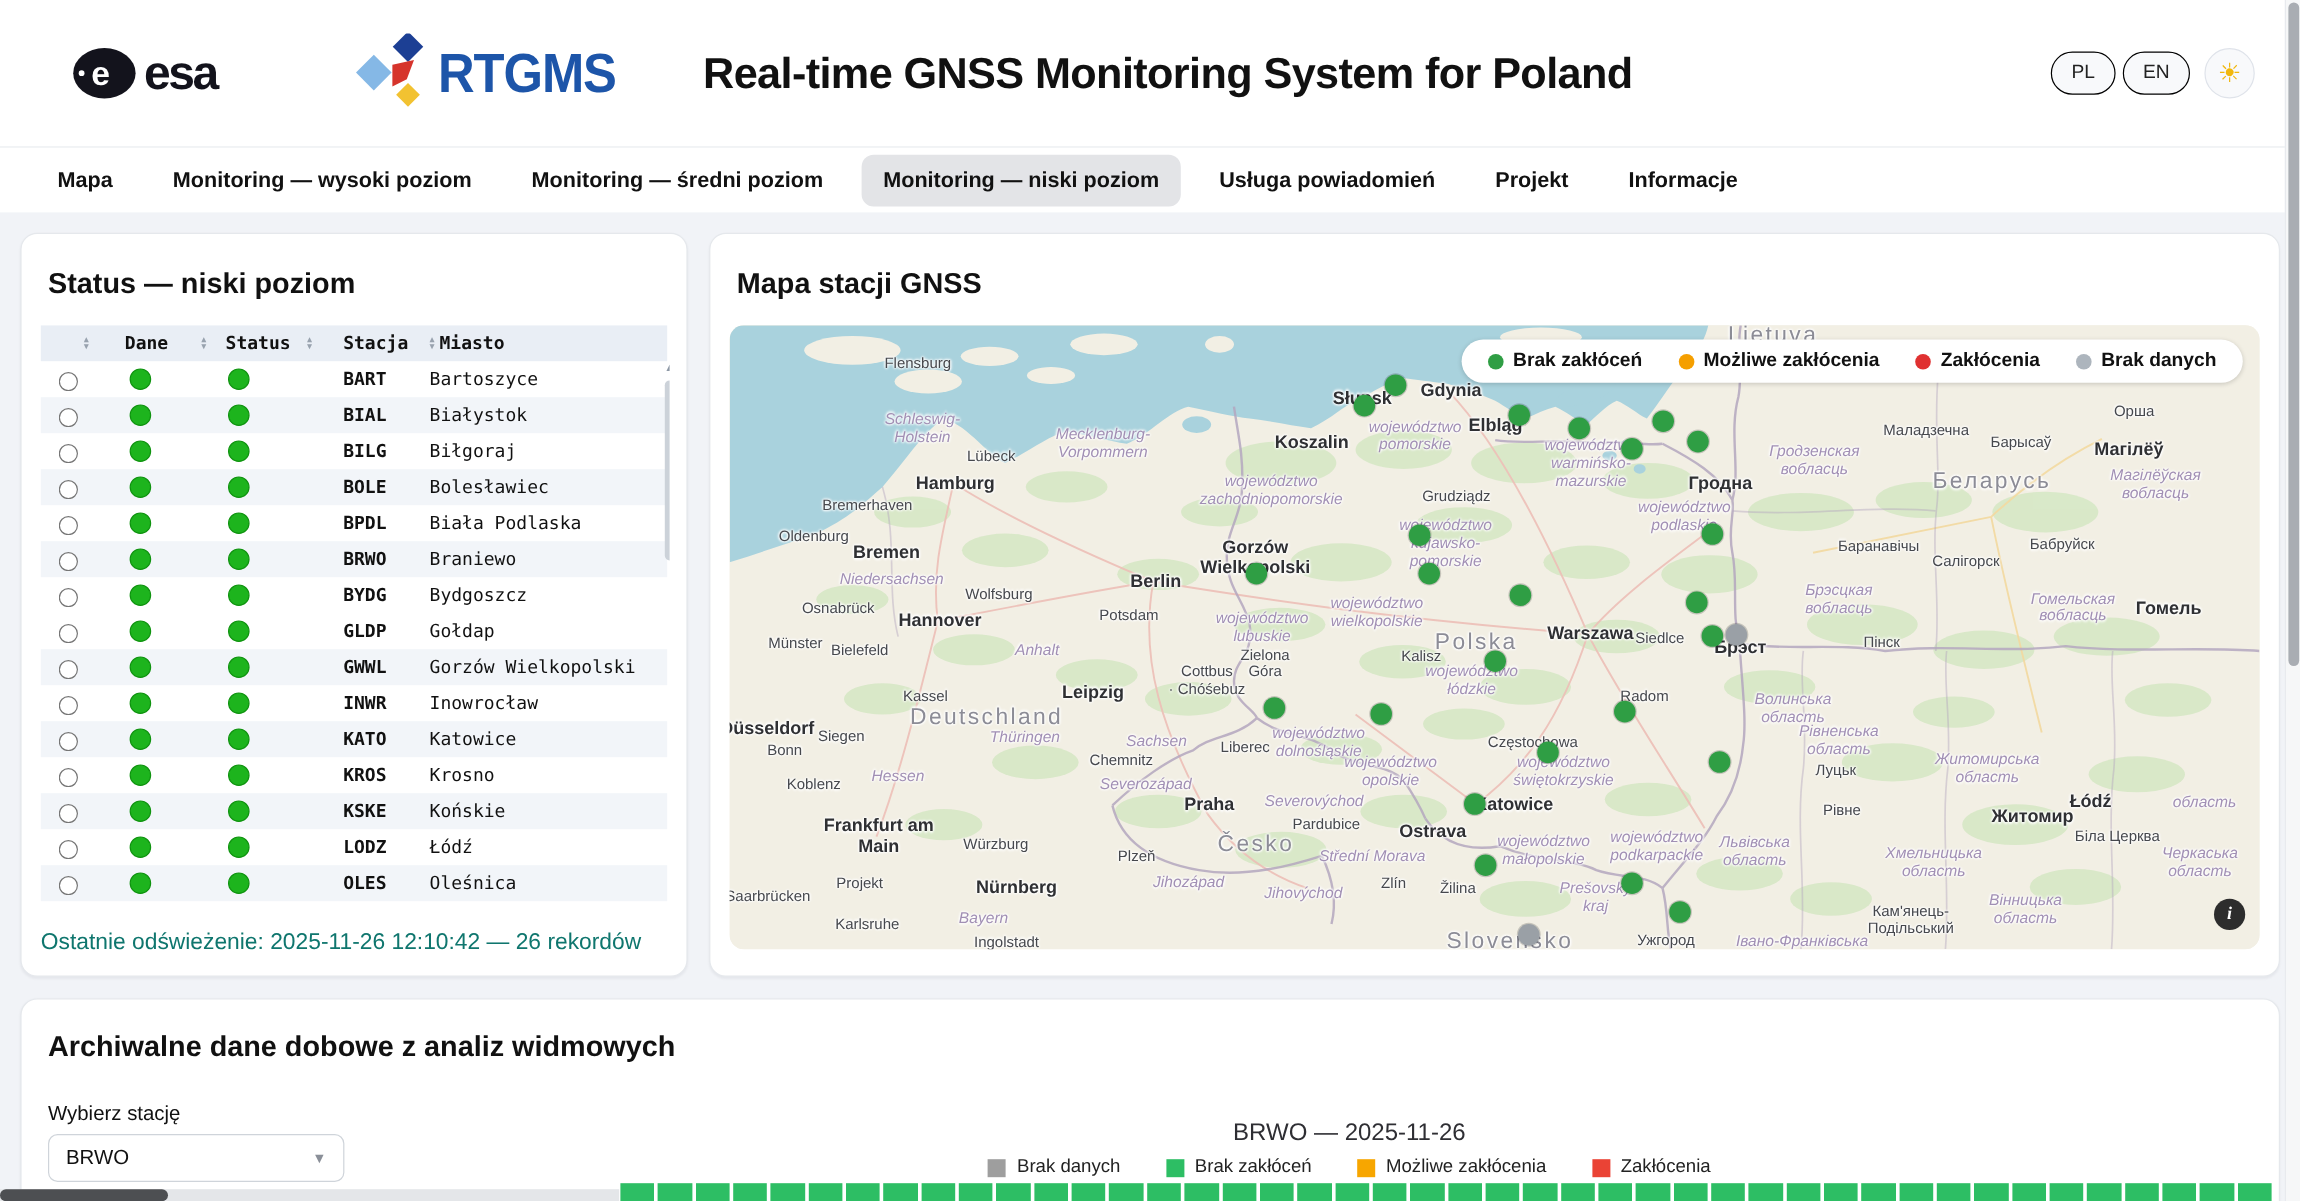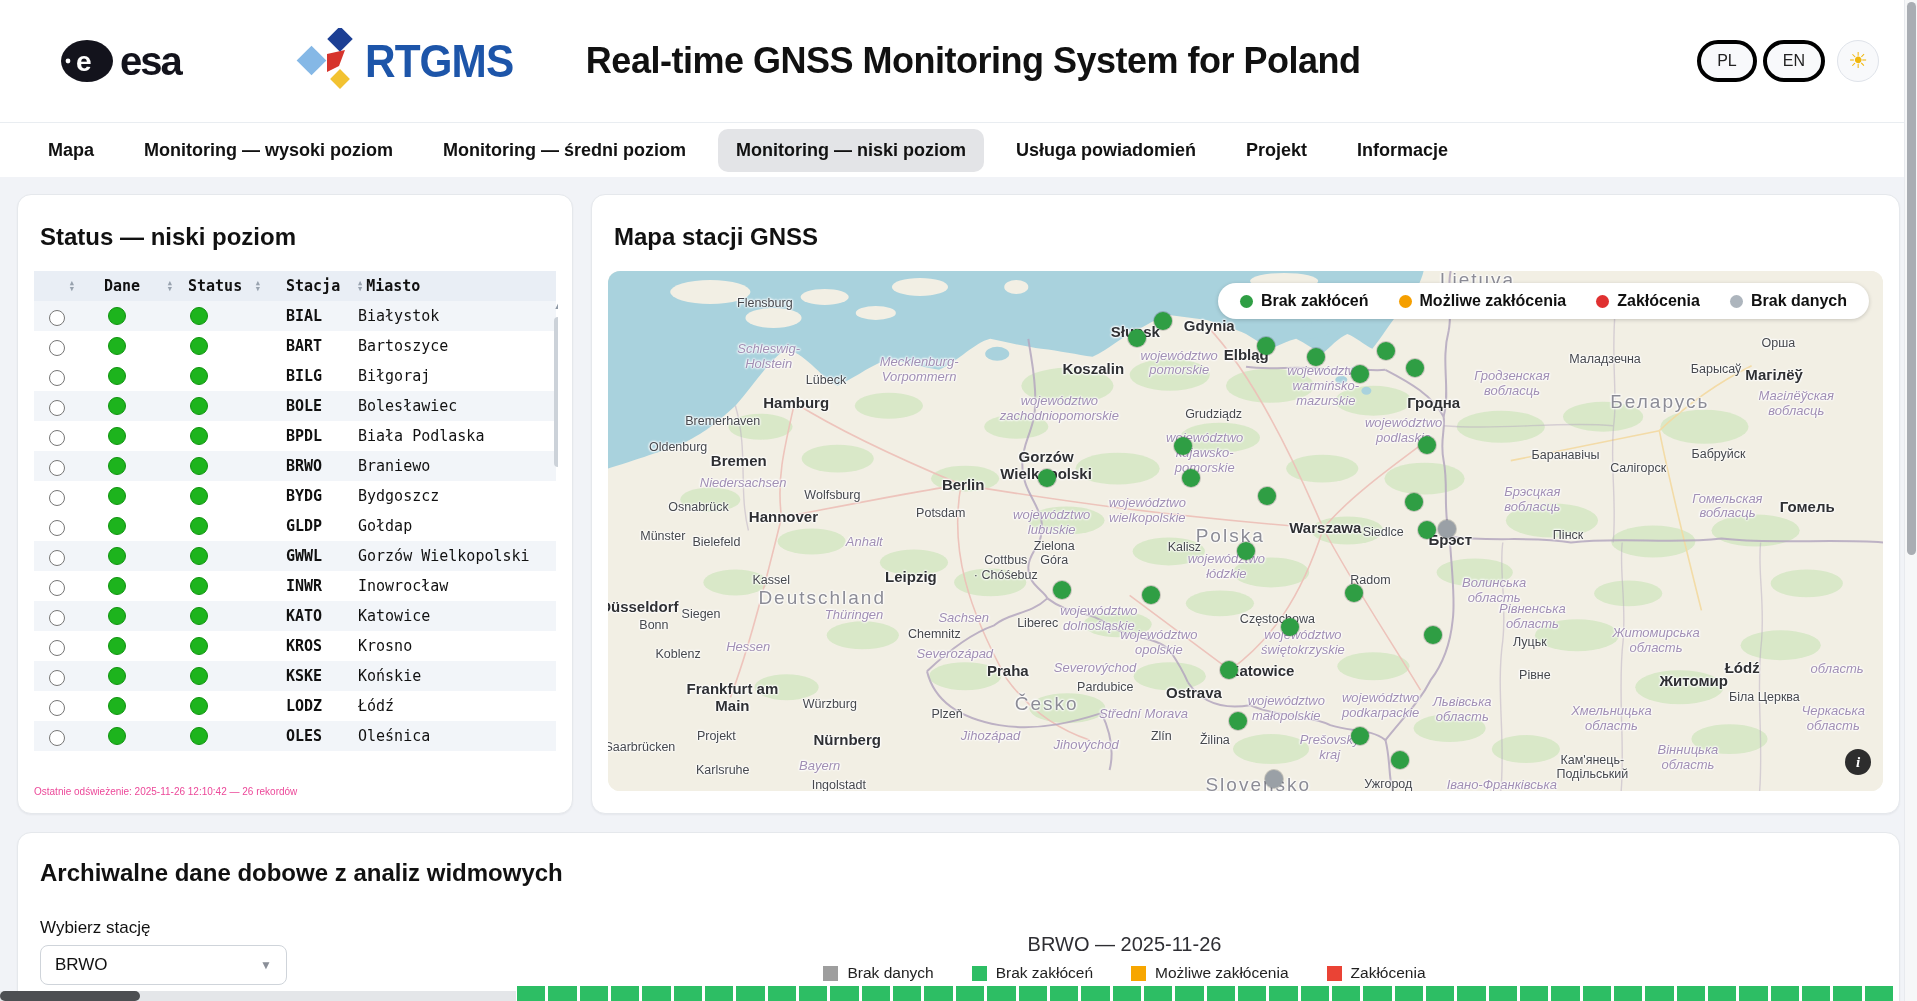--- a/index.html
+++ b/index.html
@@ -7,21 +7,21 @@
         font-family:"Liberation Sans",sans-serif;color:#111;}
 
   
   header{height:122px;background:#fff;display:flex;align-items:center;padding:0 0 0 60px;box-sizing:border-box;}
   .esa-logo{display:flex;align-items:center;gap:2px;}
   .esa-word{font-size:40px;font-weight:800;color:#13131c;letter-spacing:-2px;}
   .rtgms-logo{display:flex;align-items:center;margin-left:110px;}
   .rtgms-word{font-size:46px;font-weight:800;color:#1d55a9;letter-spacing:-1px;transform:scaleX(.92);transform-origin:left;}
   .app-title{font-size:36px;font-weight:800;margin:0 0 0 60px;letter-spacing:-.5px;white-space:nowrap;}
   .header-right{margin-left:auto;display:flex;align-items:center;gap:6px;margin-right:38px;}
-  .pill{padding:8px 16px;border:4px solid #000000;border-radius:999px;background:#f8f9fb;font-size:16px;color:#222;cursor:pointer;}
+  .pill{padding:8px 16px;border:1px solid #000000;border-radius:999px;background:#f8f9fb;font-size:16px;color:#222;cursor:pointer;}
   .theme-btn{width:42px;height:42px;border-radius:50%;border:1px solid #dfe3ea;background:#f8f9fb;display:flex;align-items:center;justify-content:center;margin-left:6px;cursor:pointer;}
   .sun{font-size:22px;color:#f1b70c;line-height:1;}
 
   
   nav{height:54px;background:#fff;border-top:1px solid #e9edf1;display:flex;align-items:center;padding:0 30px;}
   #nav-tabs{display:flex;align-items:center;gap:14px;}
   .tab{font-size:18px;font-weight:600;padding:11px 18px;border-radius:10px;cursor:pointer;white-space:nowrap;}
   .tab-active{background:#e3e4e7;}
 
   
@@ -51,21 +51,21 @@
   .thead .cH0{justify-content:flex-end;}
   .thead .cH1{justify-content:space-between;padding-left:26px;}
   .thead .cH2{justify-content:space-between;padding-left:12px;}
   .thead .cH3{padding-left:22px;}
   .sdot{width:18px;height:18px;border-radius:50%;background:#1db41d;border:1.5px solid #0f930f;box-sizing:border-box;}
   input[type=radio]{width:16px;height:16px;accent-color:#8a8f98;}
   .tbl-scroll{position:absolute;right:-8px;top:30px;bottom:0;width:12px;}
   .tbl-scroll .arr{position:absolute;left:0;width:12px;text-align:center;font-size:9px;color:#8d98a5;}
   .tbl-scroll .up{top:0;}
   .tbl-scroll .thumb{position:absolute;left:2px;top:16px;width:8px;height:150px;border-radius:4px;background:#ccd2d9;}
-  .table-footer{margin-top:auto;font-size:10px;color:#ec4899;padding:6px 2px 0;}
+  .table-footer{margin-top:auto;font-size:19px;color:#0f766e;padding:6px 2px 0;}
 
   
   .map{position:relative;height:520px;border-radius:12px;overflow:hidden;background:#f2efe4;margin:2px 2px 0;}
   .map svg{position:absolute;inset:0;width:100%;height:100%;}
   .map-label{position:absolute;transform:translate(-50%,-50%);text-align:center;line-height:1.15;white-space:nowrap;
      text-shadow:0 1px 2px #fff,0 -1px 2px #fff,1px 0 2px #fff,-1px 0 2px #fff;}
   .map-label.city{font-size:15px;color:#2f3033;font-weight:600;}
   .map-label.town{font-size:12.5px;color:#46484d;font-weight:400;}
   .map-label.region{font-size:13px;color:#a18fb4;font-style:italic;}
   .map-label.country{font-size:19px;color:#8c8c96;letter-spacing:2px;}
@@ -166,45 +166,45 @@
               </div>
             <div class="c cH3">
                 <span class="h-label">Stacja</span>
               </div>
             <div class="c">
                 <span class="sort">▲<span>▼</span></span>
                 <span class="h-label">Miasto</span>
               </div>
           </div>
           <div id="station-rows">
+              <div class="trow">
+                <div class="c c0">
+                  <input type="radio" name="sel" style="">
+                </div>
+                <div class="c c1">
+                  <span class="sdot"></span>
+                </div>
+                <div class="c c2">
+                  <span class="sdot"></span>
+                </div>
+                <div class="c code">BART</div>
+                <div class="c city">Bartoszyce</div>
+              </div>
               <div class="trow alt">
                 <div class="c c0">
                   <input type="radio" name="sel" style="">
                 </div>
                 <div class="c c1">
                   <span class="sdot"></span>
                 </div>
                 <div class="c c2">
                   <span class="sdot"></span>
                 </div>
                 <div class="c code">BIAL</div>
                 <div class="c city">Białystok</div>
-              </div>
-              <div class="trow">
-                <div class="c c0">
-                  <input type="radio" name="sel" style="">
-                </div>
-                <div class="c c1">
-                  <span class="sdot"></span>
-                </div>
-                <div class="c c2">
-                  <span class="sdot"></span>
-                </div>
-                <div class="c code">BART</div>
-                <div class="c city">Bartoszyce</div>
               </div>
               <div class="trow">
                 <div class="c c0">
                   <input type="radio" name="sel" style="">
                 </div>
                 <div class="c c1">
                   <span class="sdot"></span>
                 </div>
                 <div class="c c2">
                   <span class="sdot"></span>
@@ -774,21 +774,21 @@
             <div class="map-label city" style="left: 64.6%; top: 25.4%;">
               <div>Гродна</div>
             </div>
             <div class="map-label region" style="left: 70.9%; top: 21.8%;">
               <div>Гродзенская</div>
               <div>вобласць</div>
             </div>
             <div class="map-label town" style="left: 78.2%; top: 16.9%;">
               <div>Маладзечна</div>
             </div>
-            <div class="map-label town" style="left: 84.4%; top: 18.8%; margin-left: 32px;">
+            <div class="map-label town" style="left: 84.4%; top: 18.8%;">
               <div>Барысаў</div>
             </div>
             <div class="map-label city" style="left: 91.3%; top: 20%;">
               <div>Магілёў</div>
             </div>
             <div class="map-label town" style="left: 91.8%; top: 13.8%;">
               <div>Орша</div>
             </div>
             <div class="map-label country" style="left: 82.5%; top: 25.1%;">
               <div>Беларусь</div>

